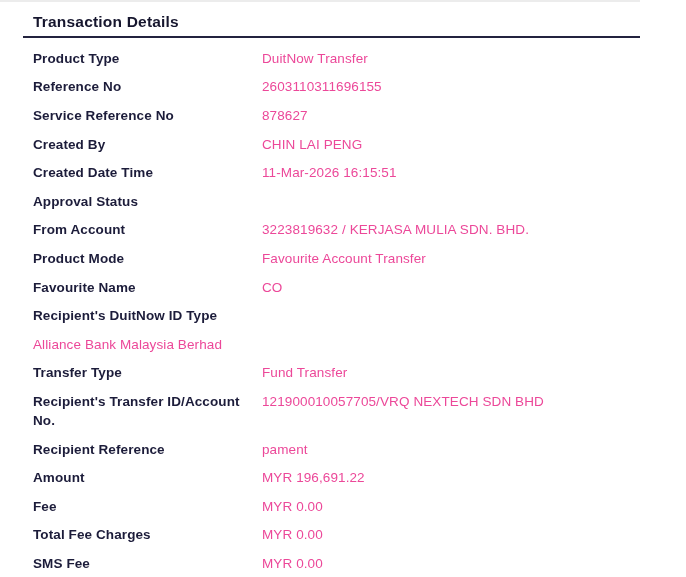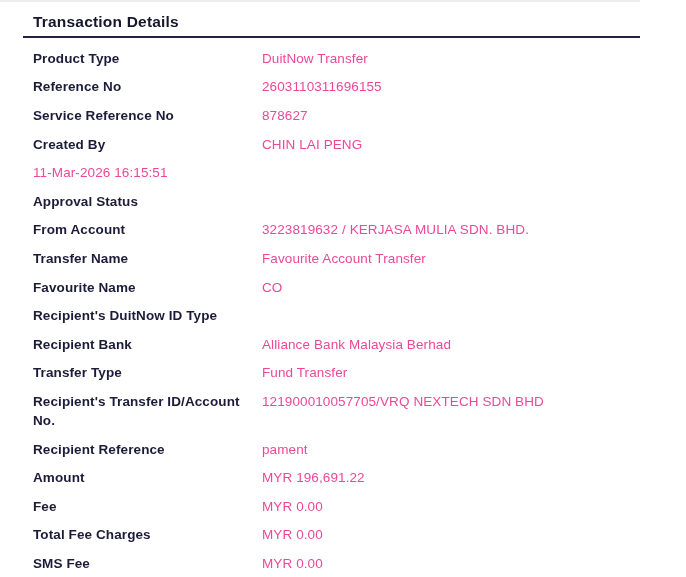--- a/index.html
+++ b/index.html
@@ -82,48 +82,48 @@
     <div class="label">Service Reference No</div>
     <div class="value">878627</div>
   </div>
 
   <div class="row">
     <div class="label">Created By</div>
     <div class="value">CHIN LAI PENG</div>
   </div>
 
   <div class="row">
+    <div class="label">Created Date Time</div>
     <div class="value">11-Mar-2026 16:15:51</div>
   </div>
 
   <div class="row">
     <div class="label">Approval Status</div>
   </div>
 
   <div class="row">
     <div class="label">From Account</div>
     <div class="value">3223819632 / KERJASA MULIA SDN. BHD.</div>
   </div>
 
   <div class="row">
-    <div class="label">Transfer Name</div>
+    <div class="label">Product Mode</div>
     <div class="value">Favourite Account Transfer</div>
   </div>
 
   <div class="row">
     <div class="label">Favourite Name</div>
     <div class="value">CO</div>
   </div>
 
   <div class="row">
     <div class="label">Recipient's DuitNow ID Type</div>
   </div>
 
   <div class="row">
-    <div class="label">Recipient Bank</div>
     <div class="value">Alliance Bank Malaysia Berhad</div>
   </div>
 
   <div class="row">
     <div class="label">Transfer Type</div>
     <div class="value">Fund Transfer</div>
   </div>
 
   <div class="row">
     <div class="label">Recipient's Transfer ID/Account No.</div>

